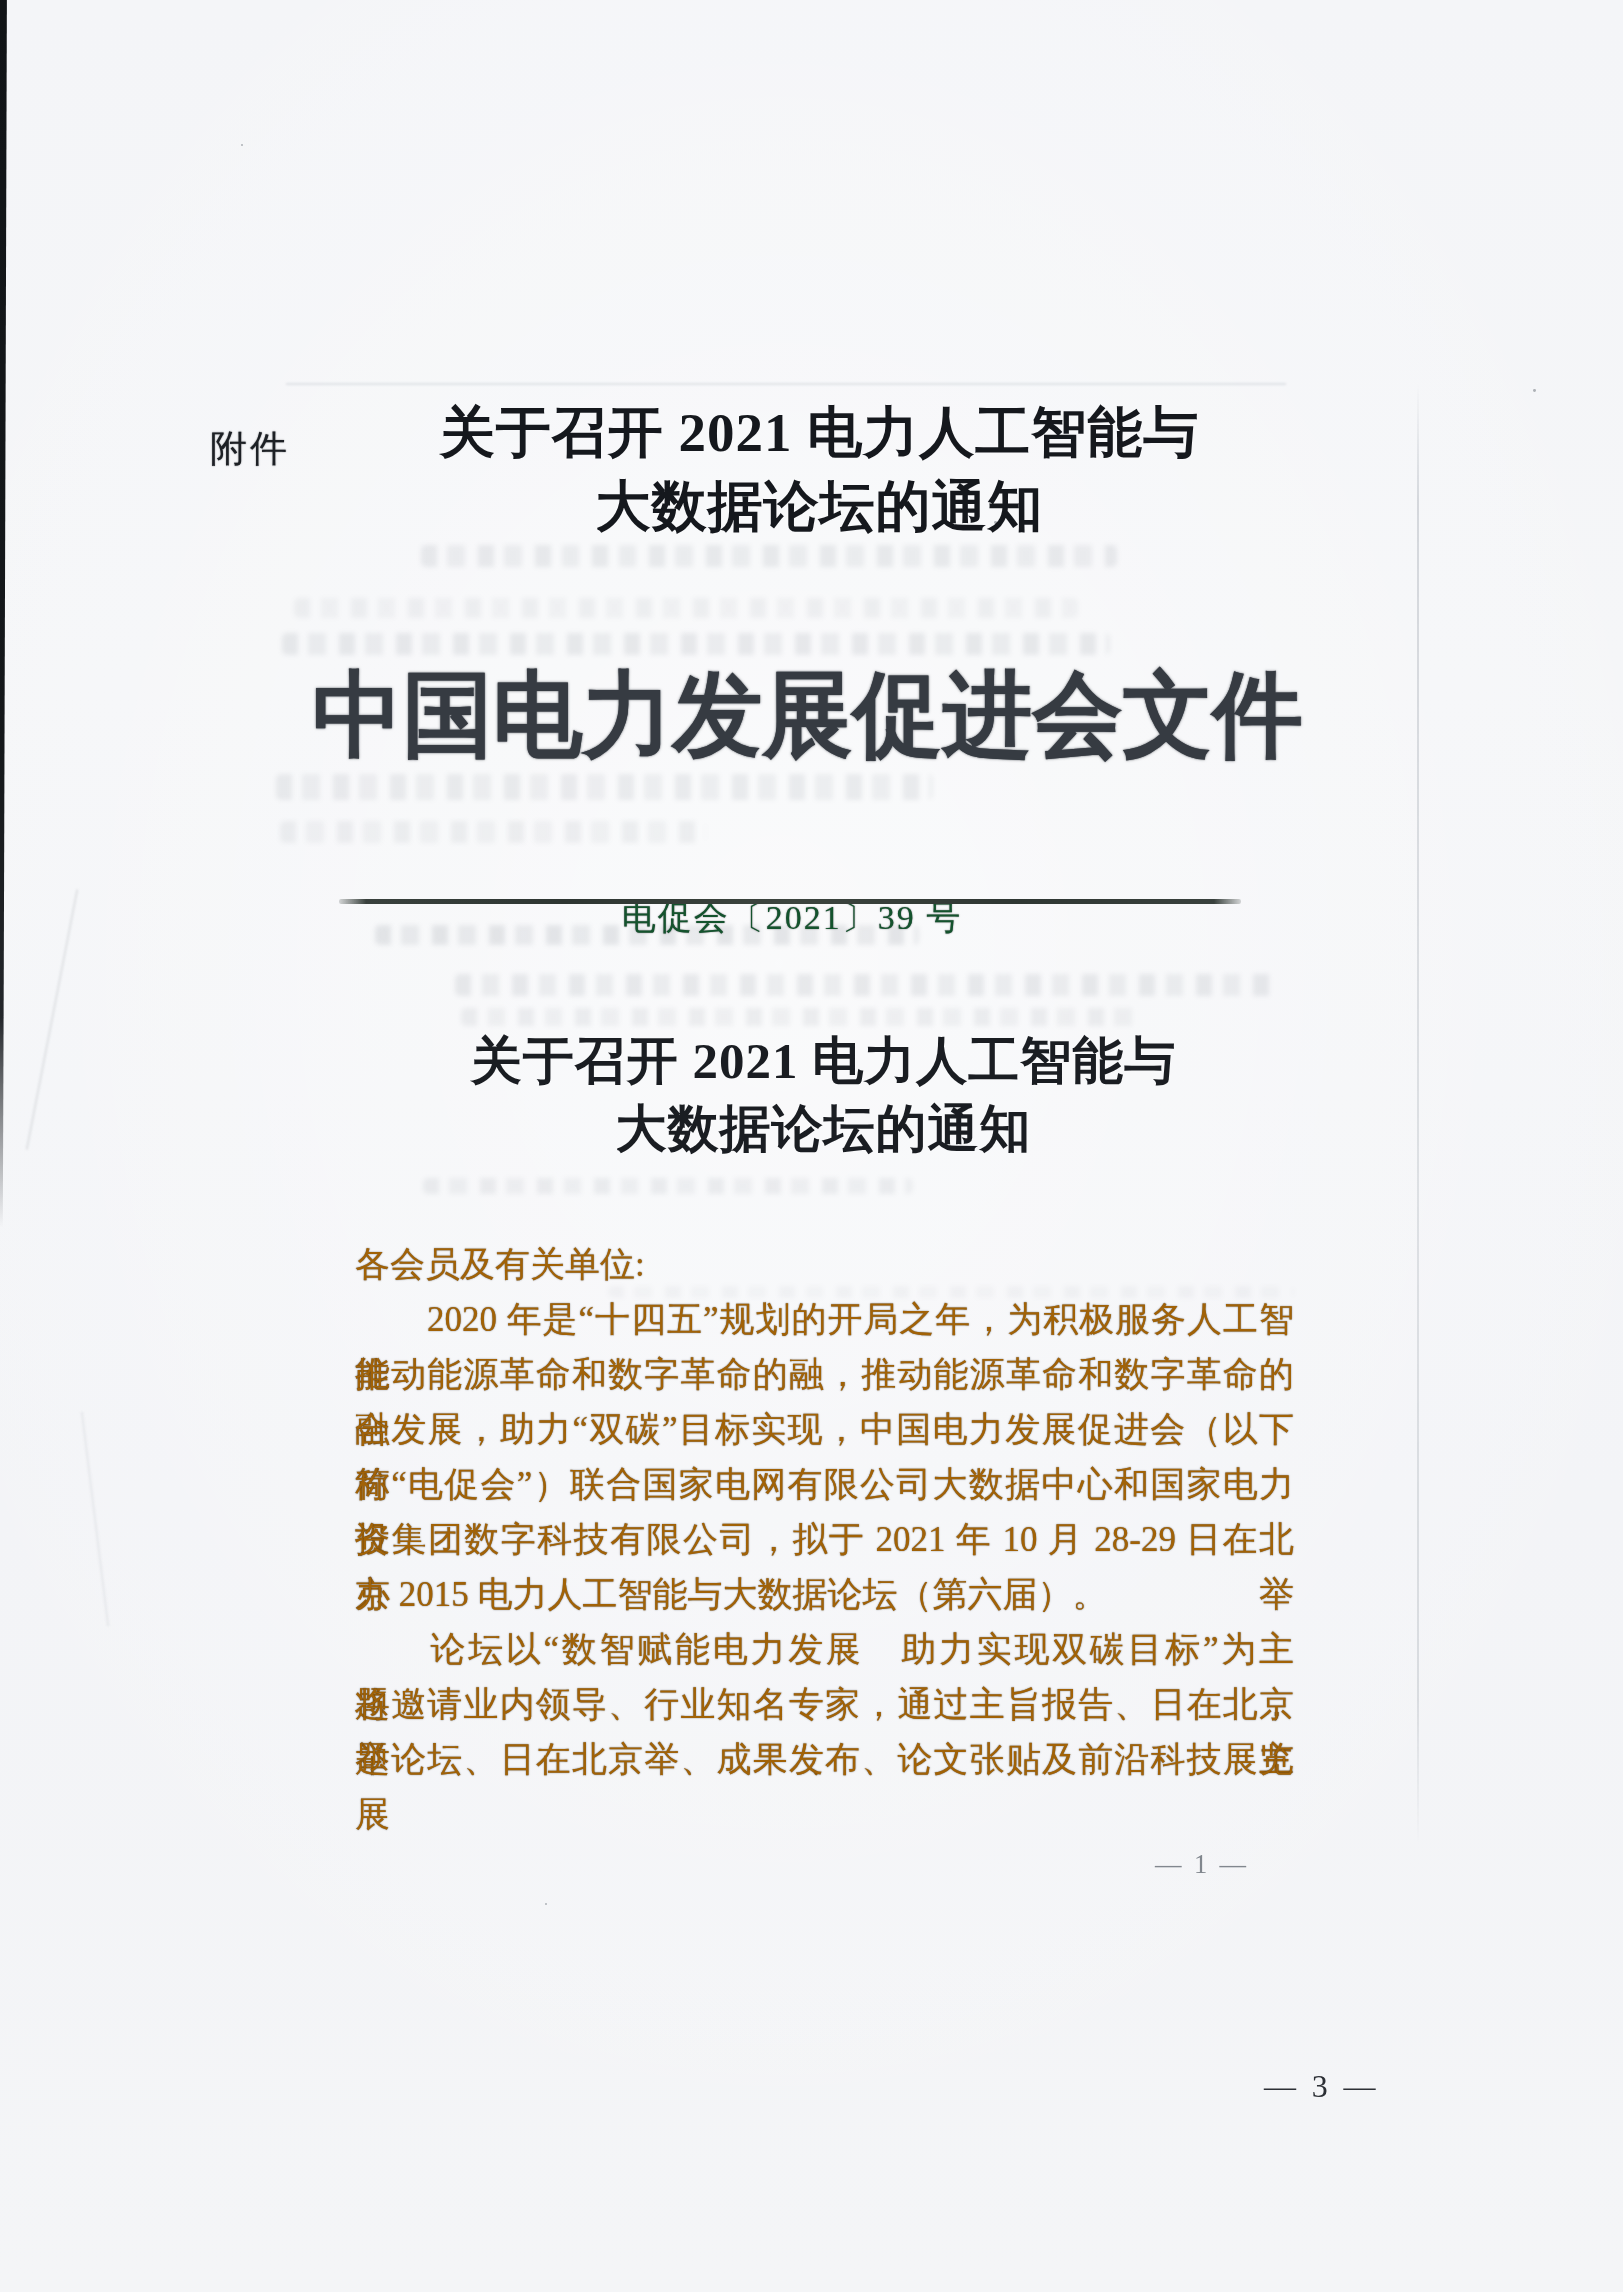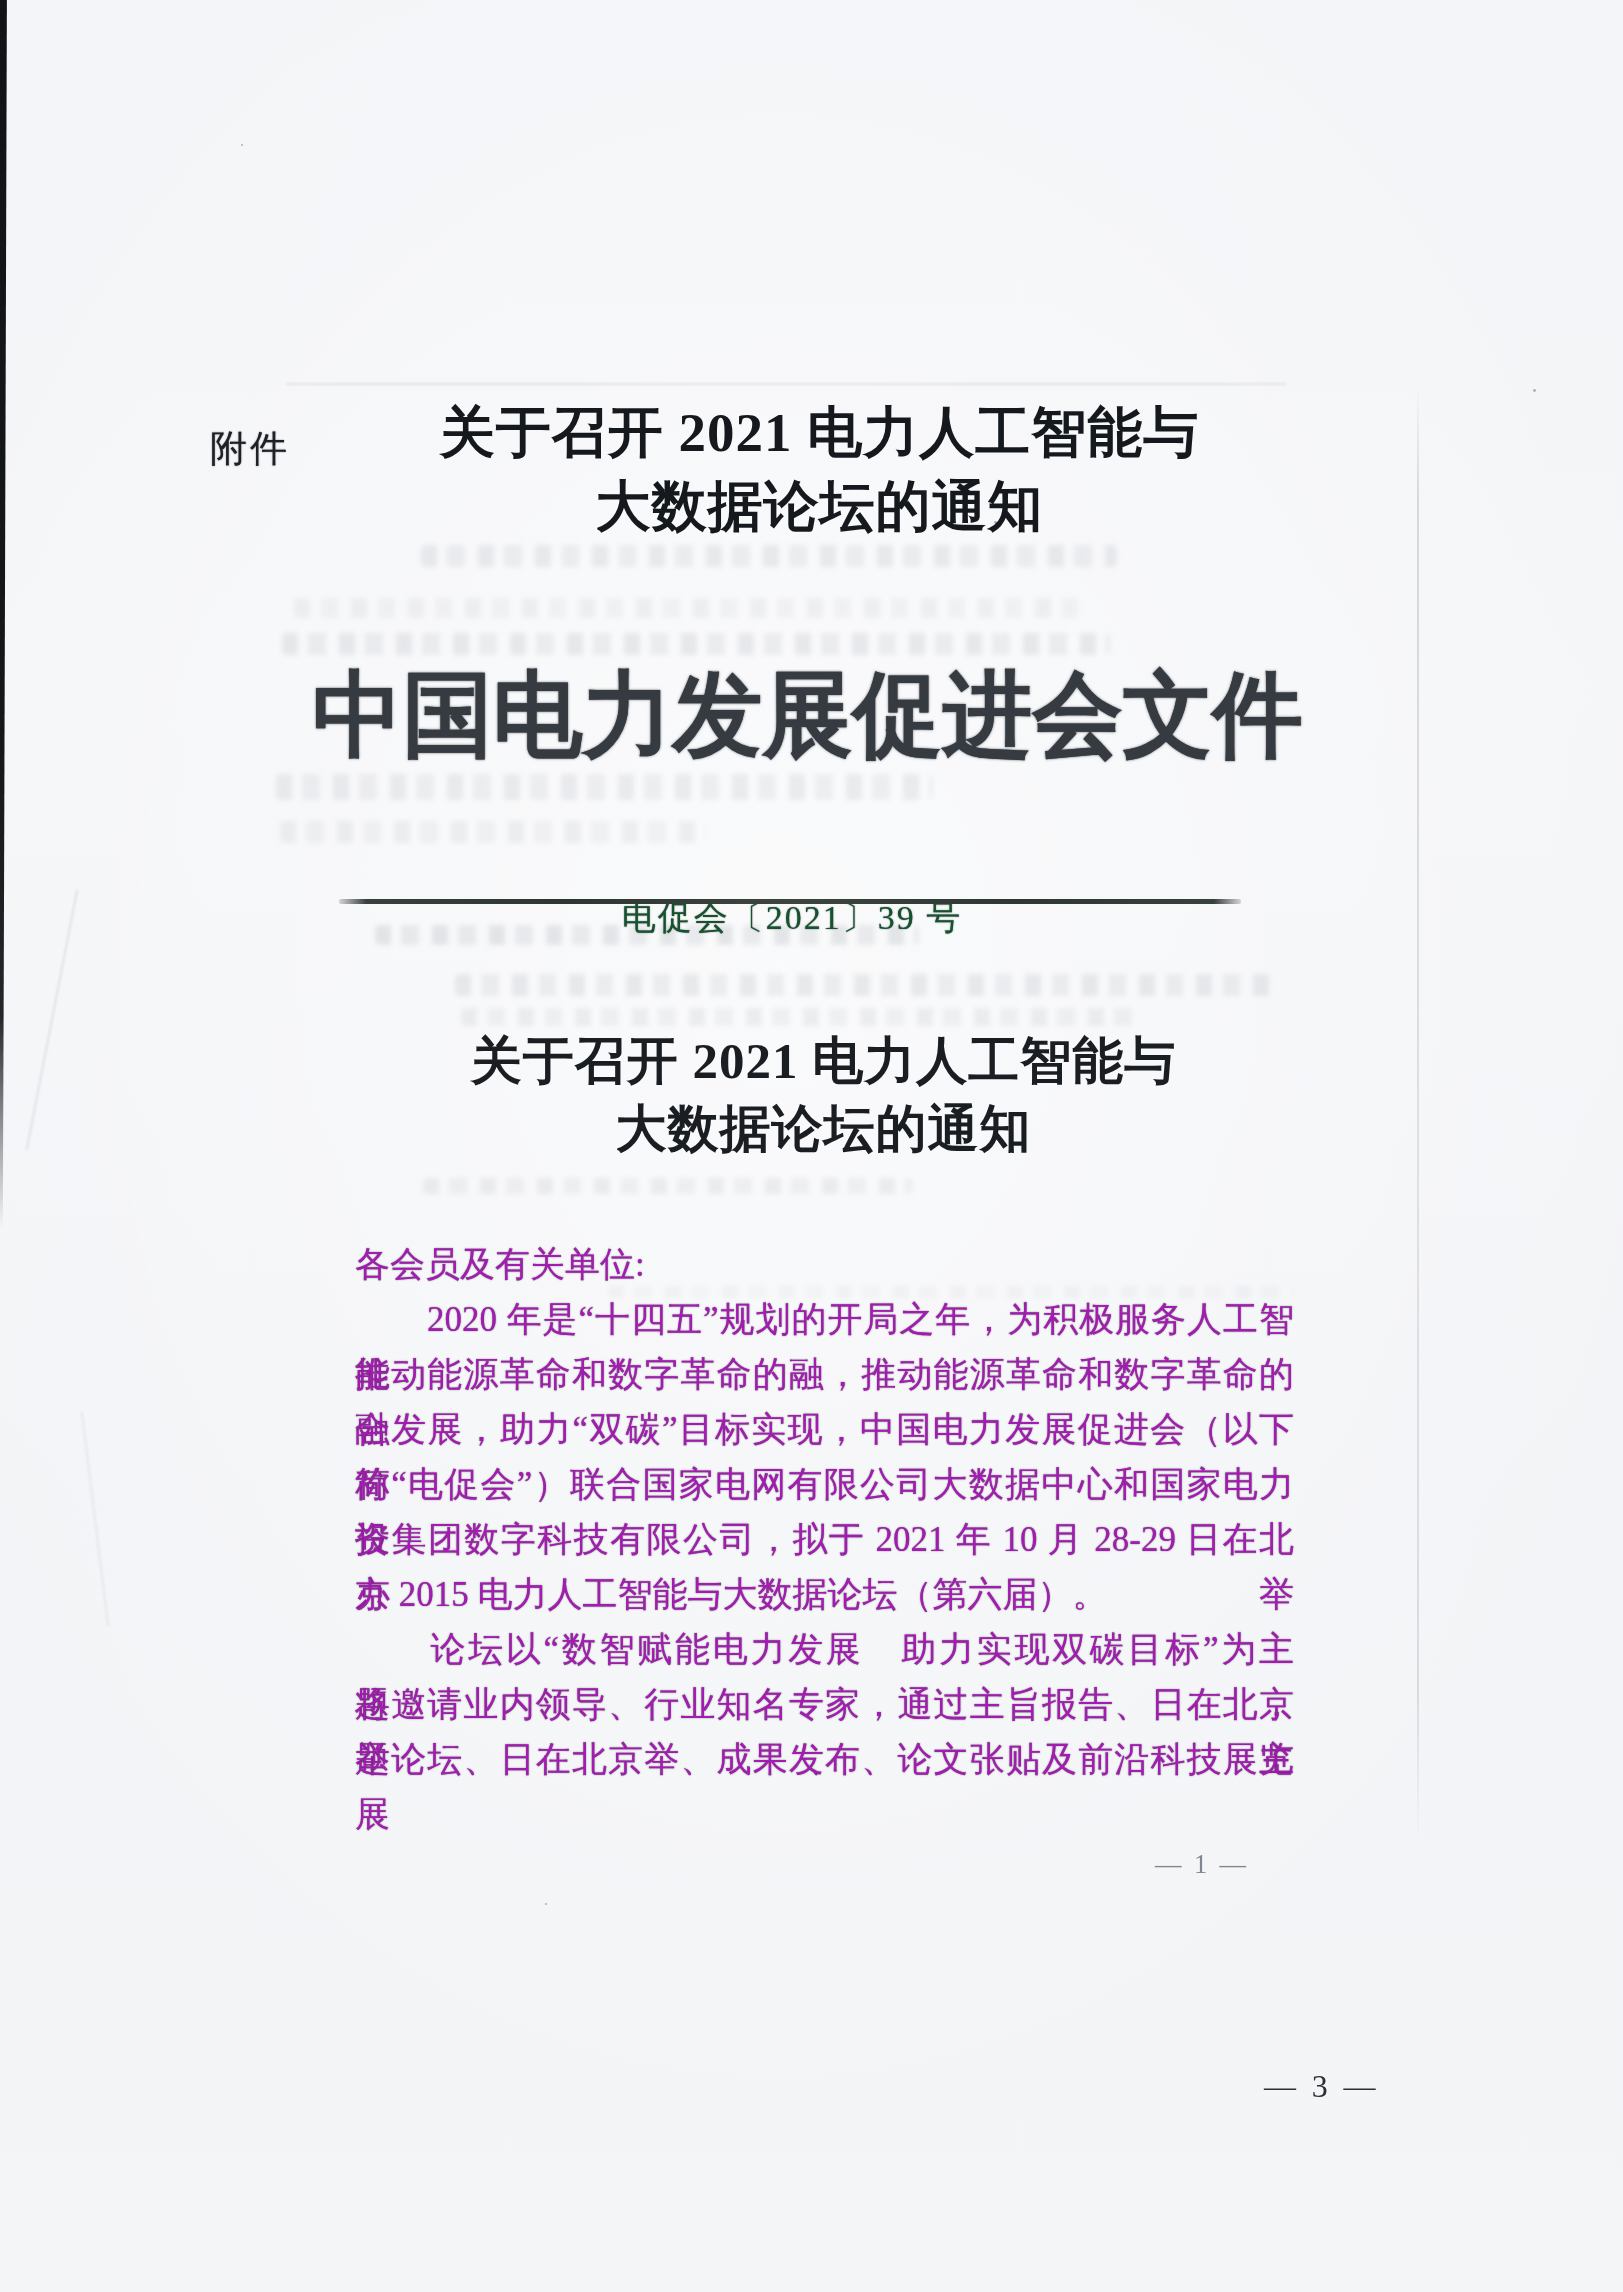--- a/index.html
+++ b/index.html
@@ -46,21 +46,21 @@
   .letterhead{left:0;top:655px;width:1615px;text-align:center;
     font-size:90px;font-weight:700;color:#363b42;letter-spacing:0px;
     text-shadow:0 0 2.9px rgba(48,53,60,.55),0 0 1px rgba(48,53,60,.9);
     transform:scaleY(1.04);}
   .doc-number{left:0;top:853px;width:1584px;text-align:center;font-size:34px;color:#14532d;letter-spacing:2px;}
   .rule{left:339px;top:899px;width:902px;height:4.9px;
     background:linear-gradient(90deg,#40484433 0,#39413d 3%,#2e3632 25%,#3d453f 50%,#2f3733 75%,#39413d 97%,#40484433 100%);
     filter:blur(0.4px);border-radius:2px;}
   .title-inner{left:0;top:1027px;width:1647px;text-align:center;font-weight:700;
     font-size:51px;color:#1a1d22;line-height:68px;letter-spacing:1px;}
-  .body{left:355px;top:1195px;width:939px;font-size:35px;color:#a21caf;}
+  .body{left:355px;top:1195px;width:939px;font-size:35px;color:#a16207;}
   .bodyline{height:55px;line-height:55px;white-space:nowrap;}
   .j{white-space:normal;text-align:justify;text-align-last:justify;}
   .pagenum-inner{left:1155px;top:1849px;font-size:26.5px;color:#81878e;letter-spacing:2.9px;filter:blur(0.4px);}
   .pagenum-outer{left:1264px;top:2068px;font-size:32px;color:#2c2f35;letter-spacing:3.9px;}
 </style>
 </head>
 <body>
 
 <div class="abs scan-edge"></div>
 <div class="abs inner-edge"></div>

